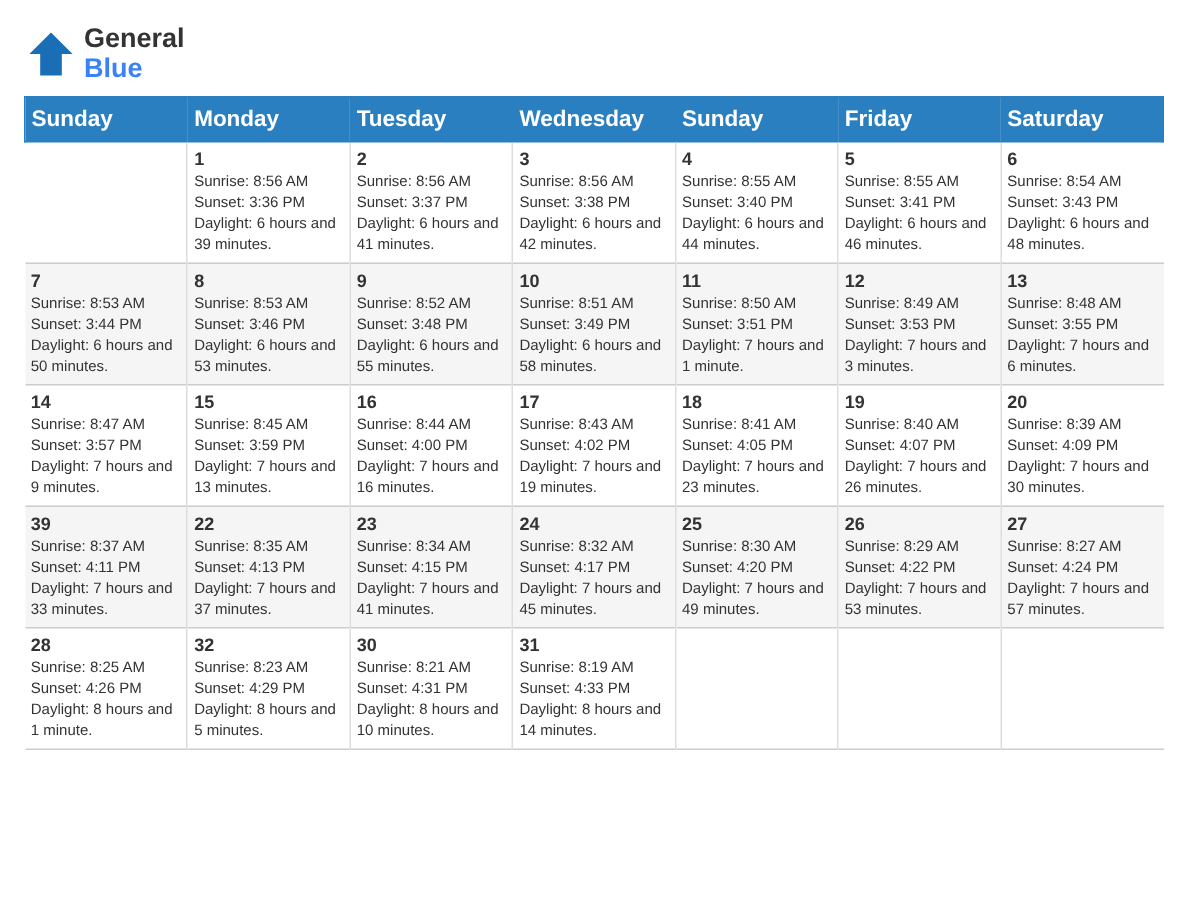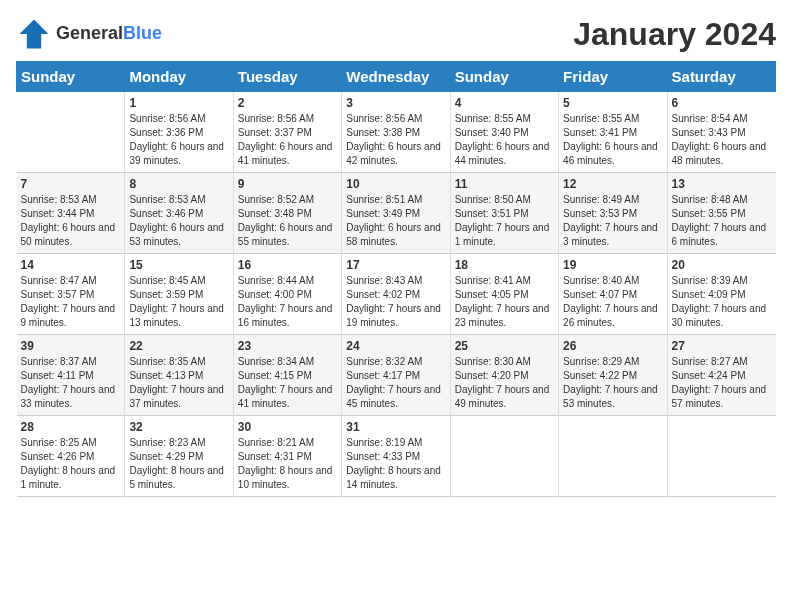--- a/index.html
+++ b/index.html
@@ -16,20 +16,21 @@
       align-items: flex-start;
       margin-bottom: 8px;
     }
     .logo {
       display: flex;
       align-items: center;
       gap: 4px;
     }
     .logo-text {
       display: flex;
+      flex-direction: column;
       line-height: 1.1;
     }
     .logo-general {
       font-size: 18px;
       font-weight: bold;
       color: #333;
     }
     .logo-blue {
       font-size: 18px;
       font-weight: bold;
@@ -103,21 +104,20 @@
   <div class="logo">
     <svg class="logo-icon" viewBox="0 0 40 40">
       <polygon points="20,4 36,20 28,20 28,36 12,36 12,20 4,20" fill="#1a6eb5"></polygon>
     </svg>
     <div class="logo-text">
       <span class="logo-general">General</span>
       <span class="logo-blue">Blue</span>
     </div>
   </div>
   <div class="title-block">
-    <div class="month-title">January 2024</div>
   </div>
 </div>
 
 <table>
   <thead>
     <tr>
     <th>Sunday</th>
         <th>Monday</th>
         <th>Tuesday</th>
         <th>Wednesday</th>

